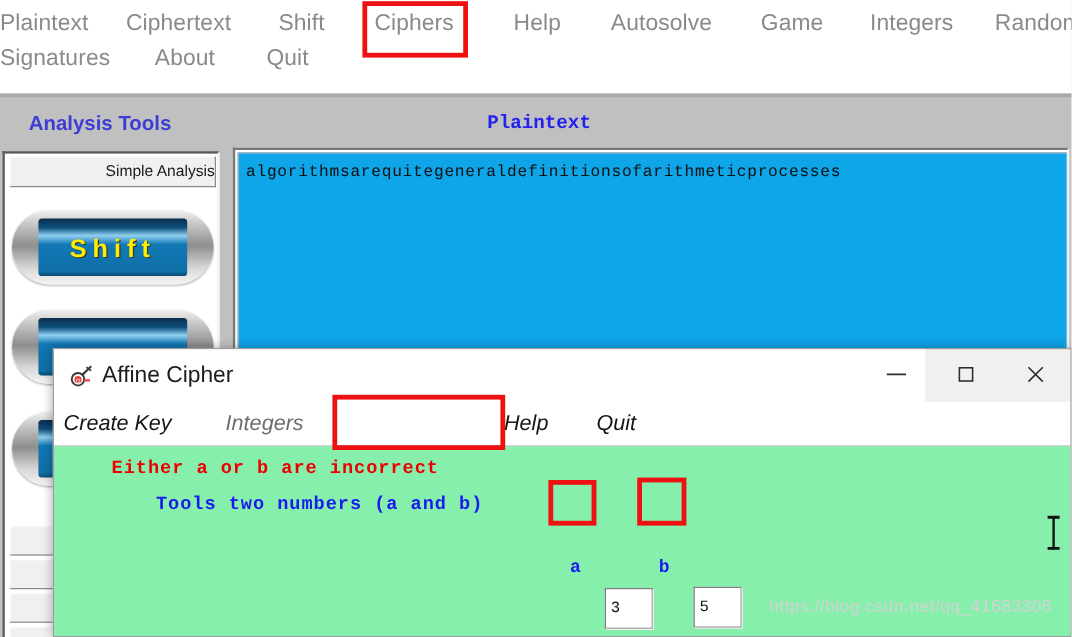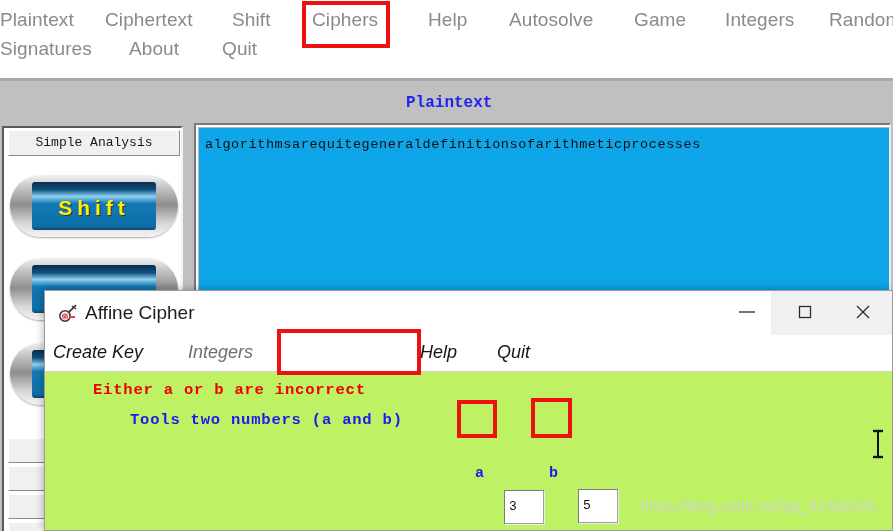--- a/index.html
+++ b/index.html
@@ -98,25 +98,24 @@
   #tab-simple-analysis {
     position: absolute;
     left: 4px; top: 2px;
     width: 172px; height: 26px;
     background: #f0f0f0;
     border-top: 1px solid #ffffff;
     border-left: 1px solid #ffffff;
     border-right: 1px solid #8a8a8a;
     border-bottom: 1px solid #8a8a8a;
     box-sizing: border-box;
-    text-align: center;
+    text-align: right;
     font-size: 13px;
     line-height: 24px;
     color: #1a1a1a;
-    font-family: Liberation Mono, monospace;
   }
   .pill-button {
     position: absolute;
     left: 6px;
     width: 168px; height: 62px;
     border-radius: 31px;
     background: linear-gradient(to bottom, #f2f2f2 0%, #c9c9c9 18%, #8e8e8e 48%, #d8d8d8 78%, #f4f4f4 100%);
     box-shadow: 0 1px 2px rgba(0,0,0,.35);
   }
   .pill-inner {
@@ -256,21 +255,21 @@
     vertical-align: top;
     color: #6e6e6e;
     font-style: italic;
   }
   .dlg-menu-item.strong { color: #151515; }
 
   #dlg-client {
     position: absolute;
     left: 0; top: 80px;
     width: 847px; height: 159px;
-    background: #bef264;
+    background: #86efac;
     border-top: 1px solid #d0d0d0;
   }
   #msg-error {
     position: absolute;
     left: 48px; top: 9px;
     font-family: "Liberation Mono", monospace;
     font-weight: bold;
     font-size: 15.5px;
     color: #ee0000;
     letter-spacing: 0.8px;
@@ -348,20 +347,21 @@
     <div class="menu-row" id="menu-row-2">
       <span class="menu-item" style="position:absolute;left:0px;">Signatures</span>
       <span class="menu-item" style="position:absolute;left:129px;">About</span>
       <span class="menu-item" style="position:absolute;left:222px;">Quit</span>
     </div>
   </div>
 
   <div id="app-body">
     <div id="app-body-top-edge"></div>
 
+    <div id="analysis-title">Analysis Tools</div>
 
     <div id="left-panel">
       <div id="tab-simple-analysis">Simple Analysis</div>
 
       <div class="pill-button" id="pill-shift">
         <div class="pill-inner">
           <div class="pill-label">Shift</div>
         </div>
       </div>
       <div class="pill-button" id="pill-two">

